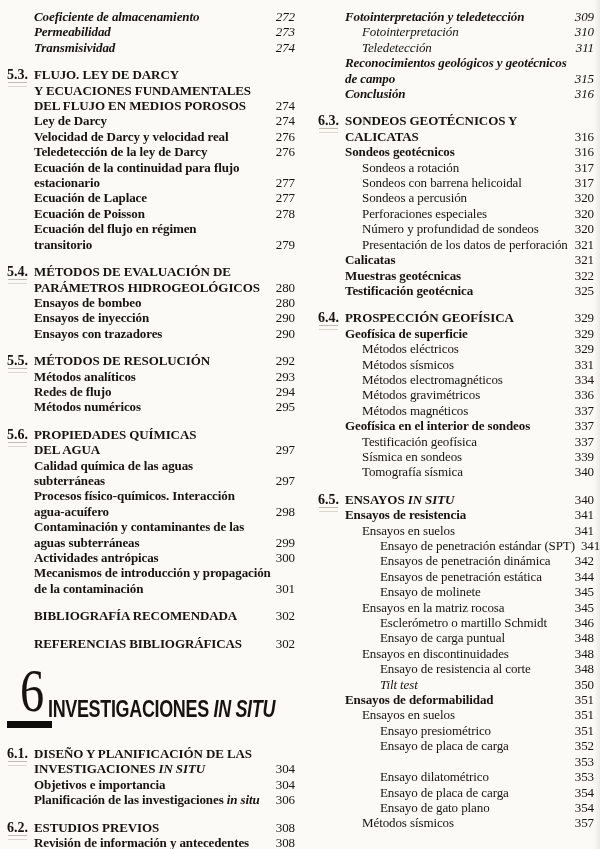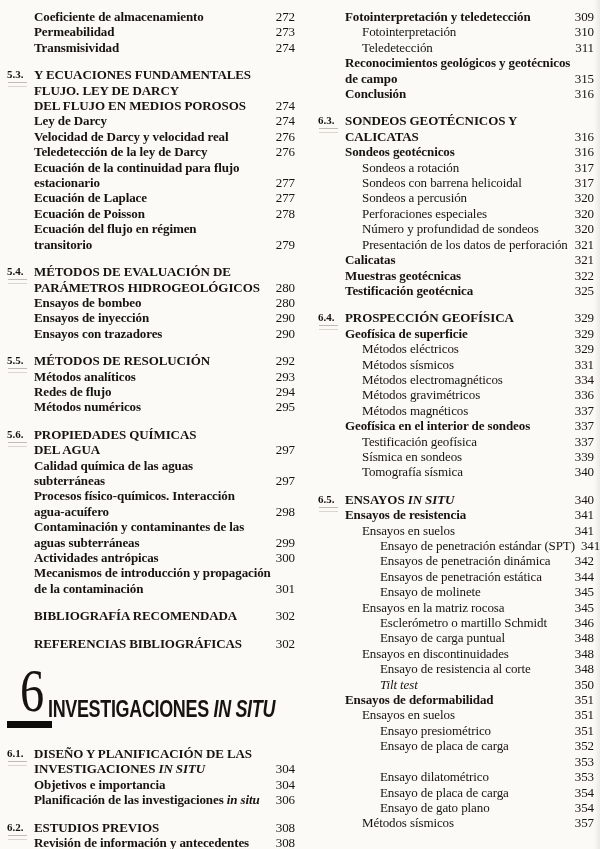--- a/index.html
+++ b/index.html
@@ -5,24 +5,24 @@
   html,body{margin:0;padding:0;}
   body{
     width:600px;height:849px;position:relative;overflow:hidden;
     background:#fbfaf6;color:#161310;
     font-family:"Liberation Serif", serif;
   }
   .col{position:absolute;top:9px;}
   #col-left{left:7px;width:288px;}
   #col-right{left:318px;width:276px;}
   .block{position:relative;padding-left:27px;margin-top:12px;}
-  .block:first-child{margin-top:0;}
+  .block:first-child{margin-top:0;font-style:italic;}
   .num{
     position:absolute;left:0;top:0;
-    font-weight:700;font-size:11px;line-height:15.4px;
+    font-weight:700;font-size:14px;line-height:15.4px;
   }
   .num::after{
     content:"";position:absolute;left:1px;top:15px;width:19px;height:3px;
     border-top:1.5px solid #bfbcb4;border-bottom:1.5px solid #d9d6cd;
   }
   .row{
     display:flex;align-items:baseline;
     font-size:13px;line-height:15.4px;font-weight:400;
     letter-spacing:-0.1px;
   }
@@ -70,25 +70,25 @@
       </div>
       <div class="row b">
         <span class="txt">Transmisividad</span>
         <span class="fill"></span>
         <span class="pg">274</span>
       </div>
     </div>
     <div class="block">
       <span class="num">5.3.</span>
       <div class="row b">
+        <span class="txt">FLUJO. LEY DE DARCY</span>
+        <span class="fill"></span>
+      </div>
+      <div class="row b">
         <span class="txt">Y ECUACIONES FUNDAMENTALES</span>
-        <span class="fill"></span>
-      </div>
-      <div class="row b">
-        <span class="txt">FLUJO. LEY DE DARCY</span>
         <span class="fill"></span>
       </div>
       <div class="row b">
         <span class="txt">DEL FLUJO EN MEDIOS POROSOS</span>
         <span class="fill"></span>
         <span class="pg">274</span>
       </div>
       <div class="row b">
         <span class="txt">Ley de Darcy</span>
         <span class="fill"></span>

